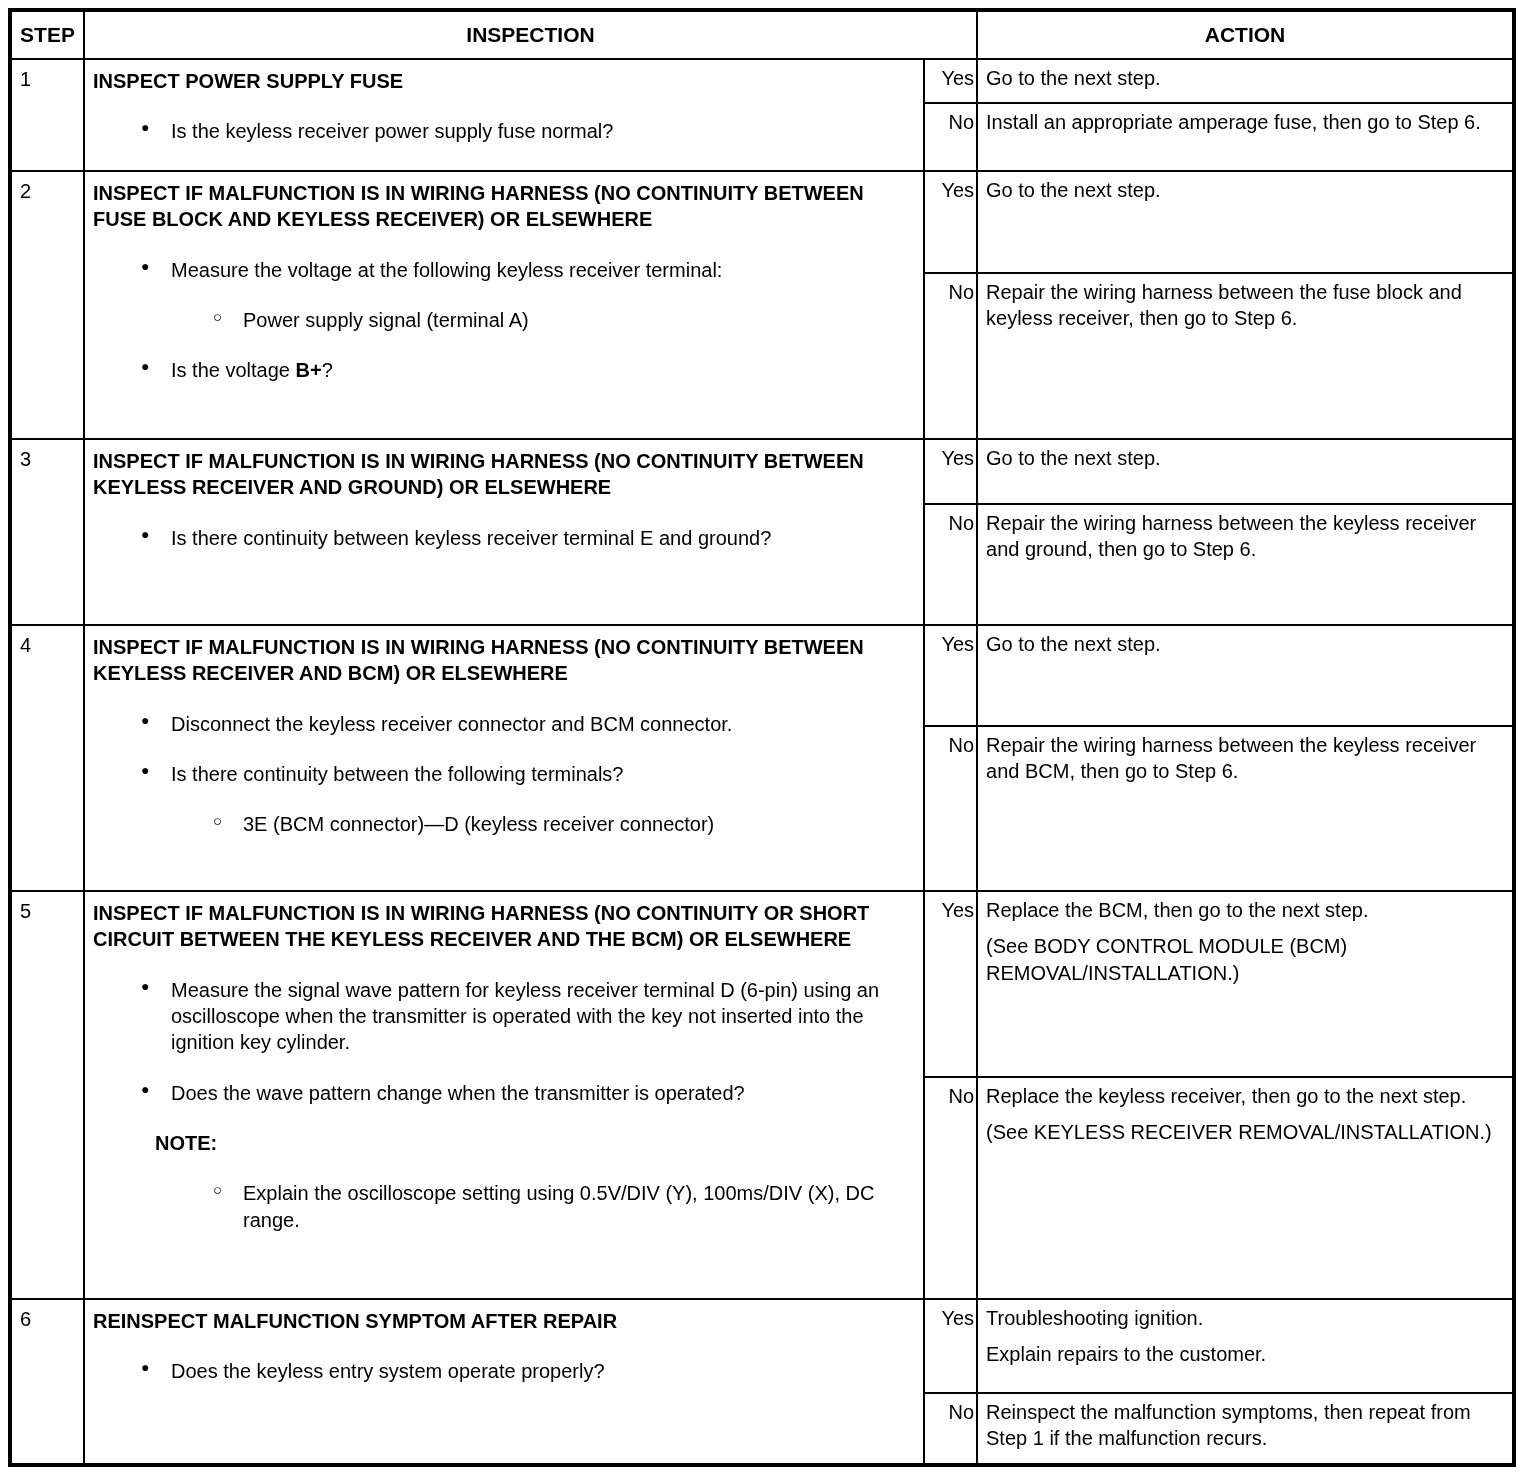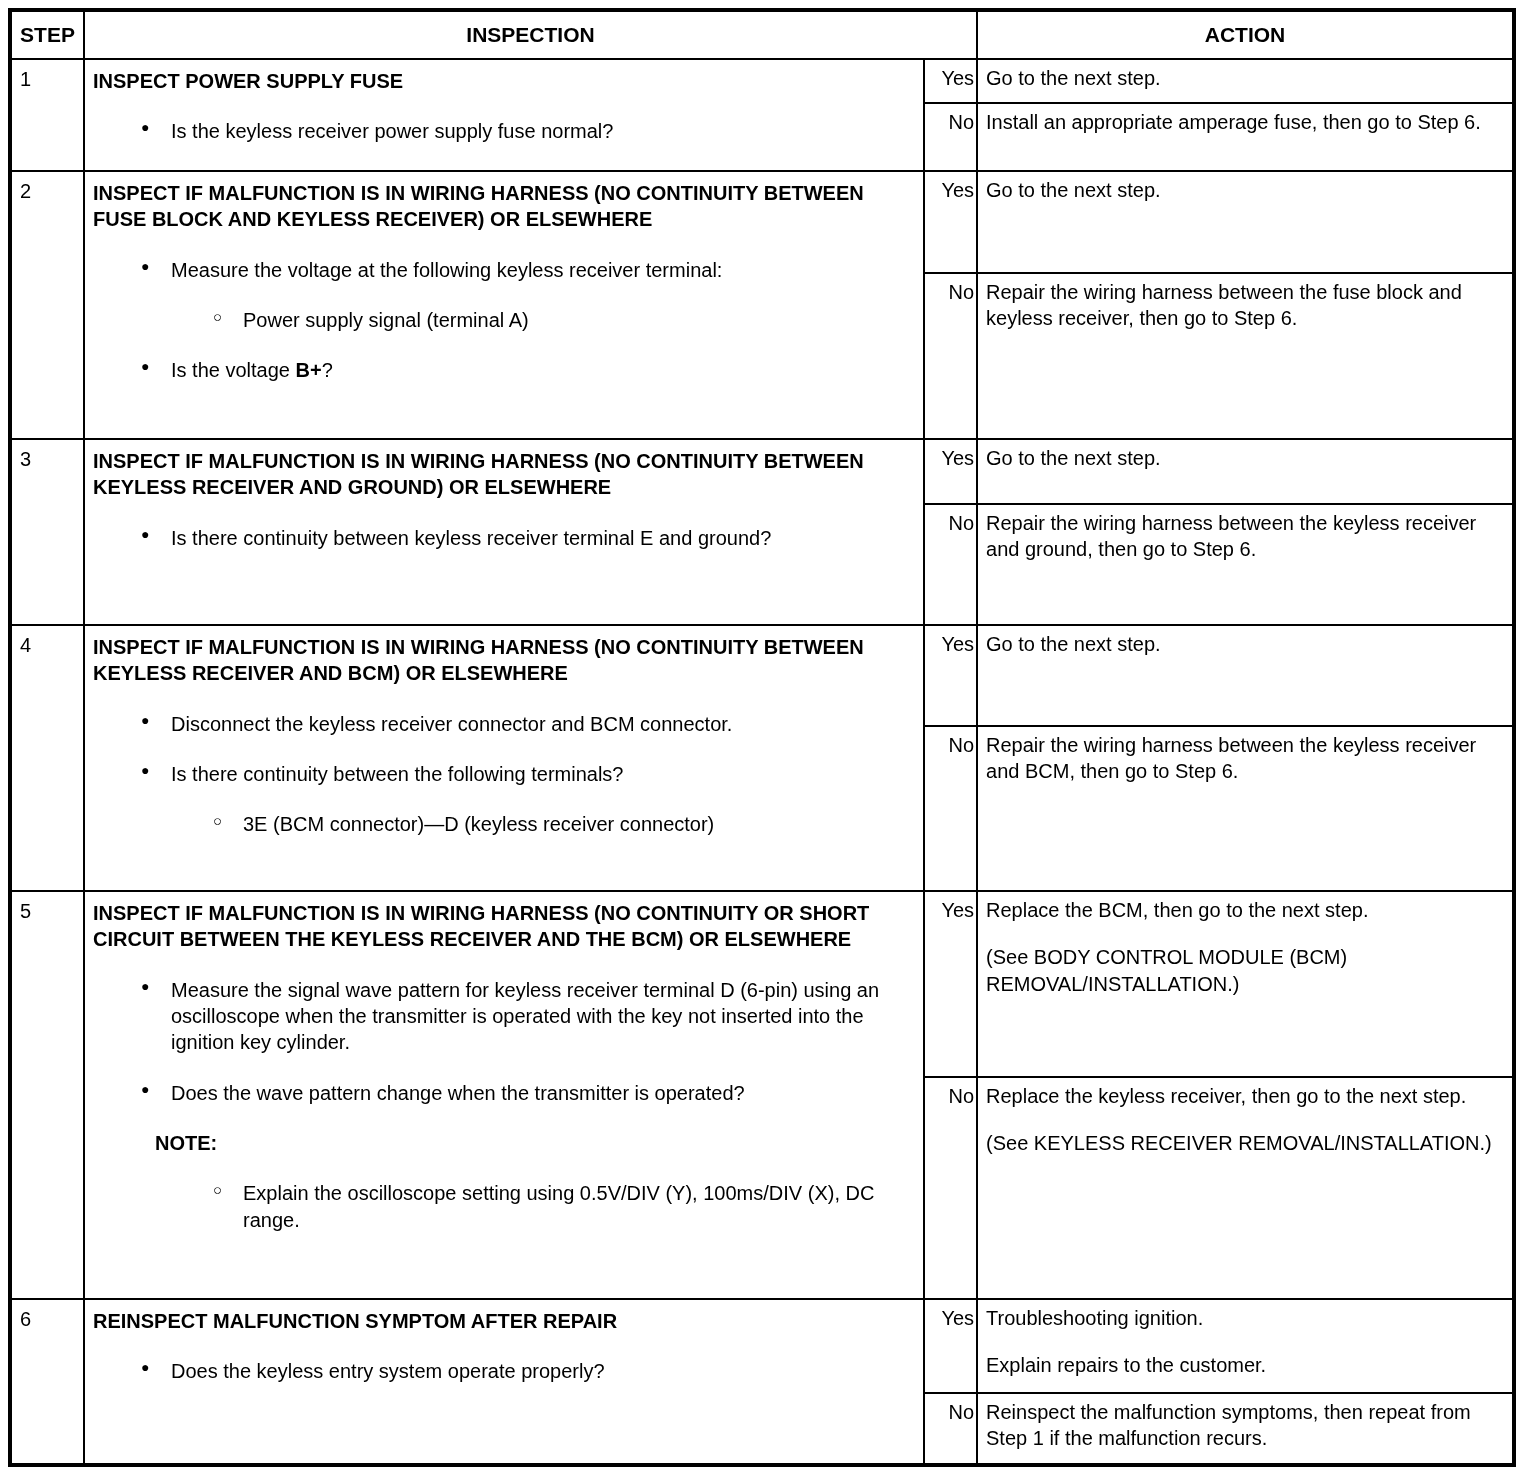--- a/index.html
+++ b/index.html
@@ -78,21 +78,21 @@
     margin-left: 62px;
   }
   td.yn {
     text-align: right;
     padding: 5px 2px;
   }
   td.action p {
     margin: 0;
   }
   td.action p + p {
-    margin-top: 21px;
+    margin-top: 10px;
   }
   
   .h44 { height: 44px; }  .h68 { height: 68px; }
   .h102 { height: 102px; } .h166 { height: 166px; }
   .h65 { height: 65px; }  .h121 { height: 121px; }
   .h101 { height: 101px; } .h165 { height: 165px; }
   .h186 { height: 186px; } .h222 { height: 222px; }
   .h94 { height: 94px; }  .h72 { height: 72px; }
 </style>
 </head>

